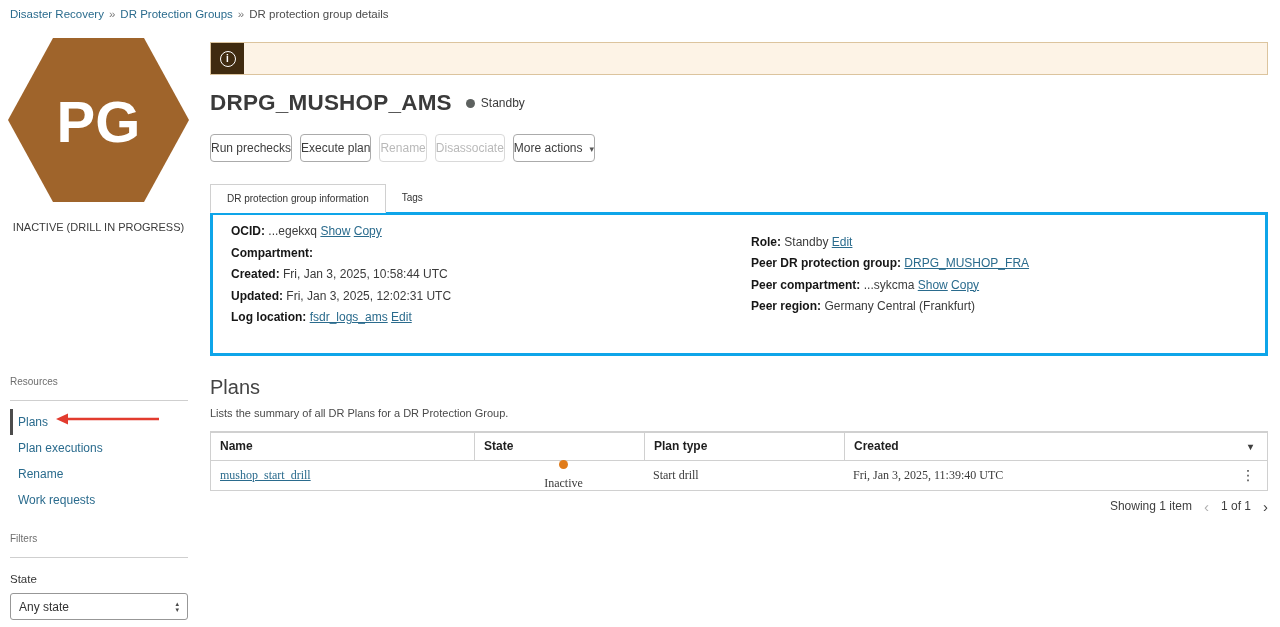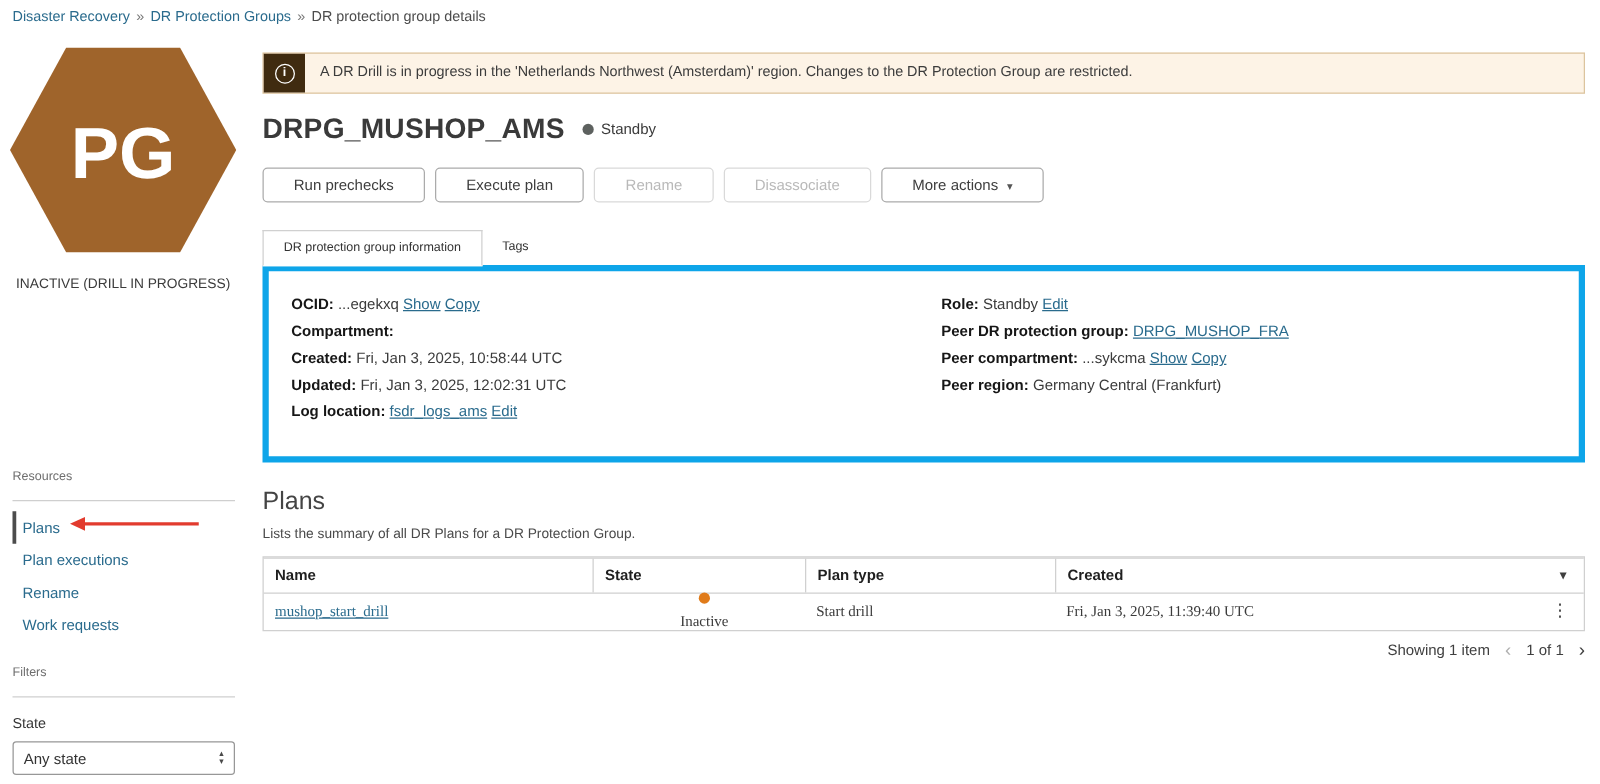--- a/index.html
+++ b/index.html
@@ -37,32 +37,32 @@
   
   .title-row { margin-top: 15px; display: flex; align-items: center; gap: 14px; }
   .page-title { font-size: 22.5px; font-weight: 600; color: #3a3a3a; letter-spacing: 0.2px; }
   .status { display: flex; align-items: center; gap: 6px; font-size: 12px; color: #3b3b3b; }
   .dot { width: 9px; height: 9px; border-radius: 50%; display: inline-block; }
   .dot.standby { background: #5d615f; }
   .dot.inactive { background: #e07b1a; }
 
   
   .actions { margin-top: 18px; display: flex; gap: 8px; }
-  .btn { background: #fff; border: 1px solid #ababab; border-radius: 4px; padding: 6px 24px; font-size: 12px; color: #3d3d3d; cursor: pointer; white-space: nowrap; }
+  .btn { background: #fff; border: 1px solid #ababab; border-radius: 4px; padding: 6px 0; font-size: 12px; color: #3d3d3d; cursor: pointer; white-space: nowrap; }
   .btn.disabled { color: #b9b9b9; border-color: #d9d9d9; cursor: default; }
   .btn .caret { font-size: 9px; margin-left: 7px; color: #555; }
   .btn.create { font-weight: 600; }
 
   
   .tabs { margin-top: 22px; display: flex; position: relative; z-index: 2; }
   .tab { padding: 8px 16px; font-size: 10px; color: #333; cursor: pointer; }
   .tab.active { background: #fff; border: 1px solid #d0d0d0; border-bottom: 1px solid #fff; margin-bottom: -1px; }
 
   
-  .info-panel { border: 5px solid #0ea5e9; padding: 16px 18px 24px 18px; display: flex; }
+  .info-panel { border: 3px solid #0ea5e9; padding: 6px 18px 24px 18px; display: flex; align-items: center; }
   .info-col.left { width: 520px; }
   .info-col.right { flex: 1; }
   .field { font-size: 12px; line-height: 21.5px; white-space: nowrap; }
   .field b { color: #161616; }
 
   
   .section-title { margin-top: 20px; font-size: 20px; color: #444; font-weight: 500; }
   .section-sub { margin-top: 8px; font-size: 11px; color: #4a4a4a; }
 
   .table-panel { margin-top: 12px; border: 1px solid #d0d0d0; }
@@ -117,21 +117,20 @@
   </svg>
   <div class="hex-caption">INACTIVE (DRILL IN PROGRESS)</div>
 </div>
 
 <div class="main">
 
   <div class="banner">
     <div class="banner-icon">
       <span class="info-glyph">i</span>
     </div>
-    <div class="banner-text">A DR Drill is in progress in the 'Netherlands Northwest (Amsterdam)' region. Changes to the DR Protection Group are restricted.</div>
   </div>
 
   <div class="title-row">
     <div class="page-title">DRPG_MUSHOP_AMS</div>
     <div class="status">
       <span class="dot standby"></span>
       <span>Standby</span>
     </div>
   </div>
 

